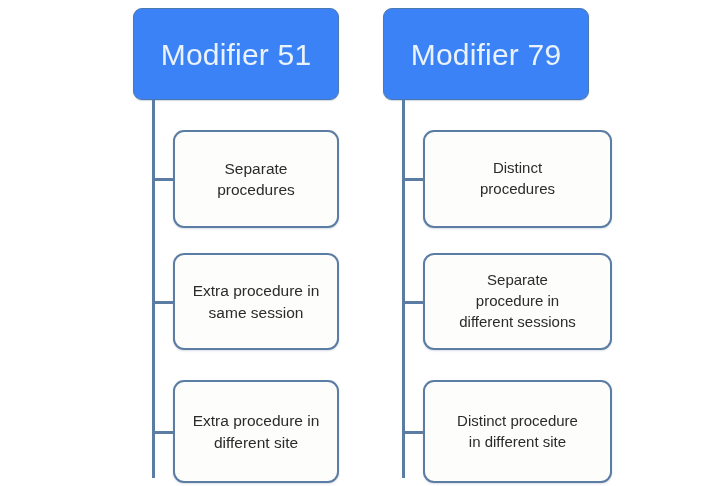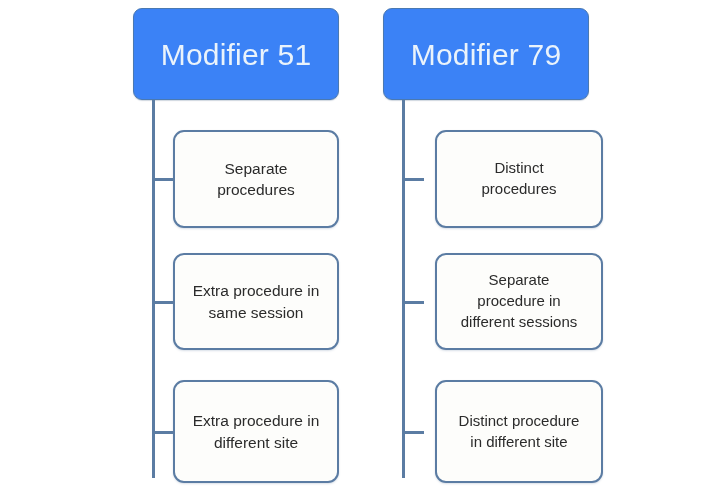--- a/index.html
+++ b/index.html
@@ -83,21 +83,21 @@
     width: 166px;
     box-sizing: border-box;
     background: #fdfdfb;
     border: 2px solid #5b7ca3;
     border-radius: 11px;
     display: flex;
     align-items: center;
     justify-content: center;
     box-shadow: 0 1px 2px rgba(130,150,175,0.30);
   }
-  #column-right .child-box { width: 168px; margin-left: 12px; }
+  #column-right .child-box { width: 189px; }
 
   .child-1 { top: 130px; height: 98px; }
   .child-2 { top: 253px; height: 97px; }
   .child-3 { top: 380px; height: 103px; }
 
   .child-label {
     color: #2b2b2b;
     font-size: 15.5px;
     line-height: 1.38;
     text-align: center;

